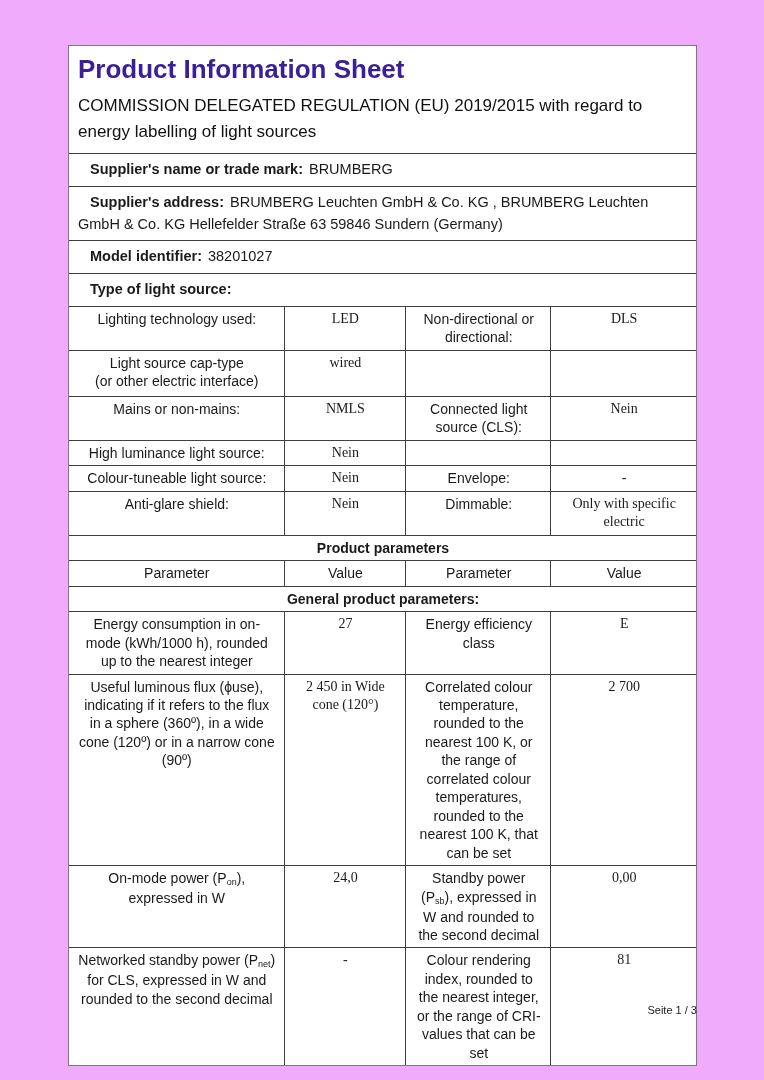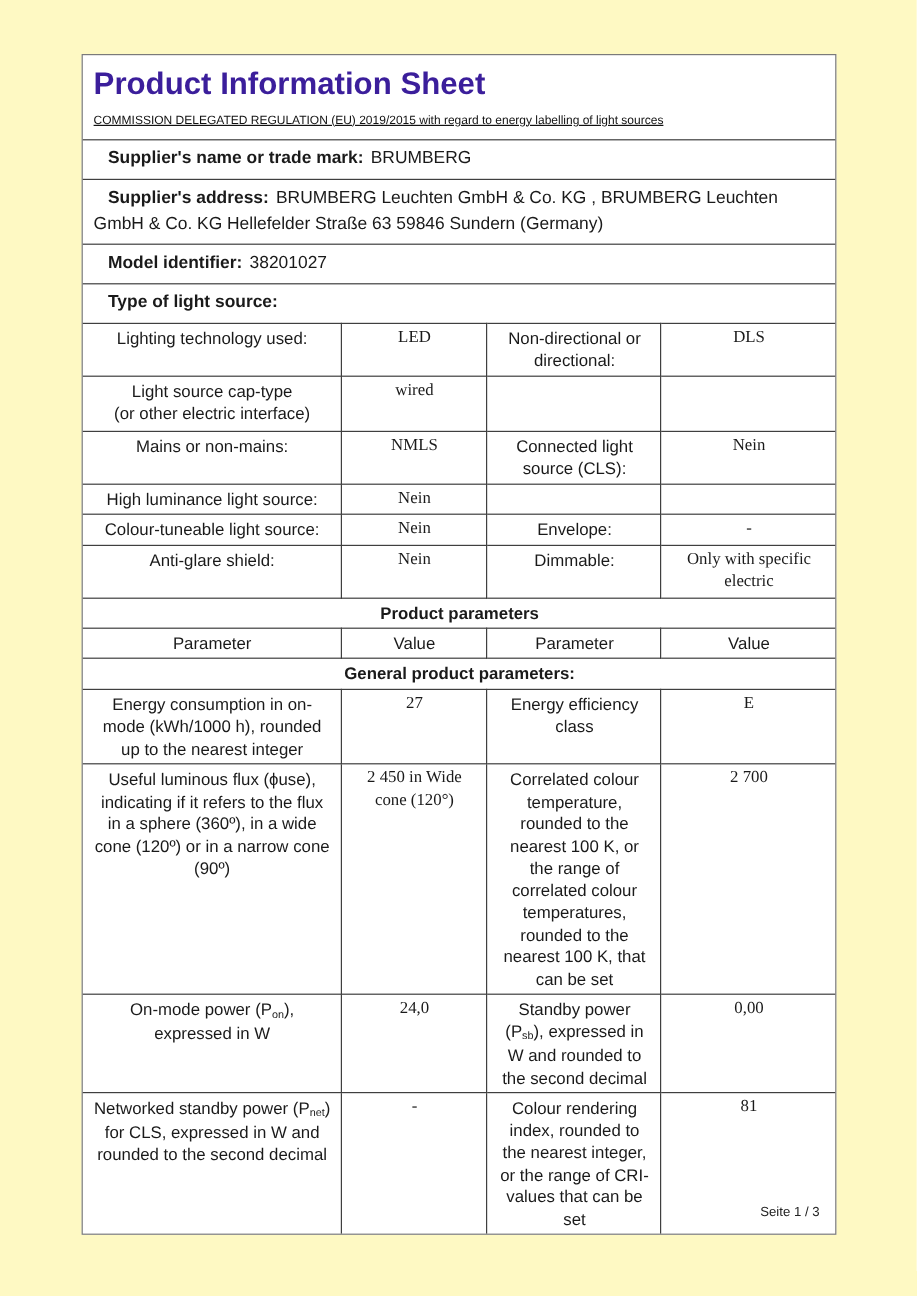--- a/index.html
+++ b/index.html
@@ -3,36 +3,36 @@
 <meta charset="utf-8">
 <style>
   * { margin: 0; padding: 0; box-sizing: border-box; }
   html, body { background: #ffffff; }
   body {
     width: 764px; height: 1080px;
     font-family: "Liberation Sans", sans-serif;
     color: #1a1a1a;
     position: relative;
   }
-  .page { position: relative; width: 764px; height: 1080px; background: #fef9c3; padding-left: 48px; }
+  .page { position: relative; width: 764px; height: 1080px; background: #f0abfc; padding-left: 48px; }
 
   .doc {
     position: absolute; left: 68px; top: 45px; width: 629px;
     background: #fff;
     border: 1.5px solid #7a7a7a;
   }
 
   
   .doc-header { padding: 7px 9px 8px 9px; }
   .doc-title {
     font-size: 26px; font-weight: bold; letter-spacing: 0px;
     line-height: 1.25;
   }
   .doc-subtitle {
-    margin-top: 7px; font-size: 10px; line-height: 1.55; color: #111; text-decoration: underline;
+    margin-top: 7px; font-size: 17px; line-height: 1.55; color: #111;
   }
 
   
   .info-row {
     border-top: 1.5px solid #3f3f3f;
     padding: 5px 9px; font-size: 14.5px; line-height: 1.5;
   }
   .info-row .lbl { font-weight: bold; margin-left: 12px; }
   .info-row .val { margin-left: 6px; }
   .row-name { min-height: 29px; }
@@ -68,21 +68,21 @@
   .preline { white-space: pre-line; }
   .gapline { line-height: 1.72; }
 
   .h40 { height: 40px; } .h46 { height: 46px; } .h22 { height: 22px; }
   .h21 { height: 21px; } .h59 { height: 59px; } .h188 { height: 188px; }
   .h77 { height: 77px; } .h112 { height: 112px; }
 
   sub { font-size: 9px; vertical-align: -2px; }
 
   .footer {
-    position: absolute; left: 54px; top: 1004px; width: 629px;
+    position: absolute; left: 68px; top: 1004px; width: 629px;
     text-align: right; font-size: 11px; color: #222;
   }
 </style>
 </head>
 <body>
 
 <div class="page">
   <div class="doc">
 
     <div class="doc-header">

